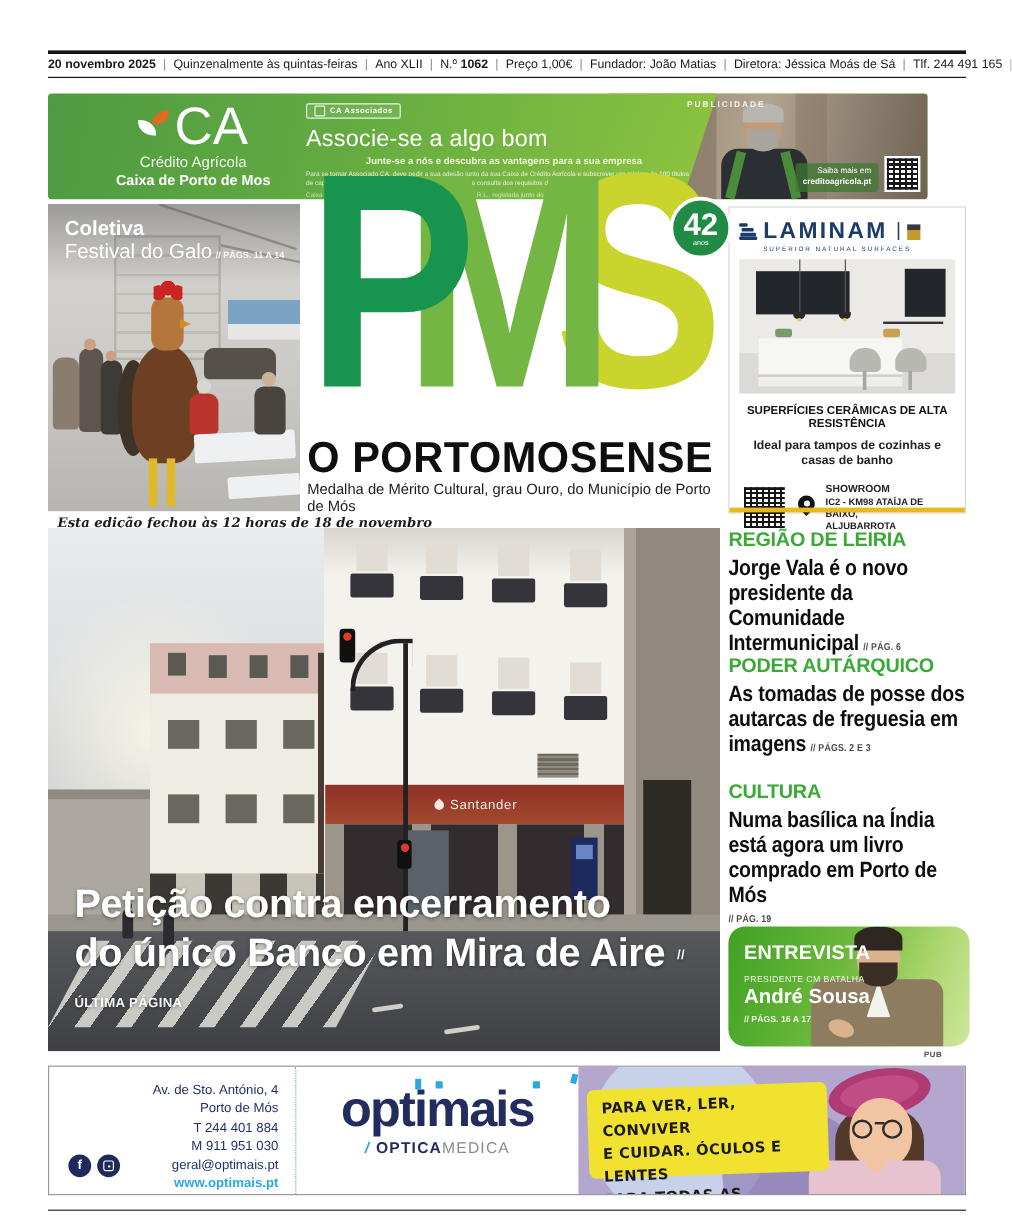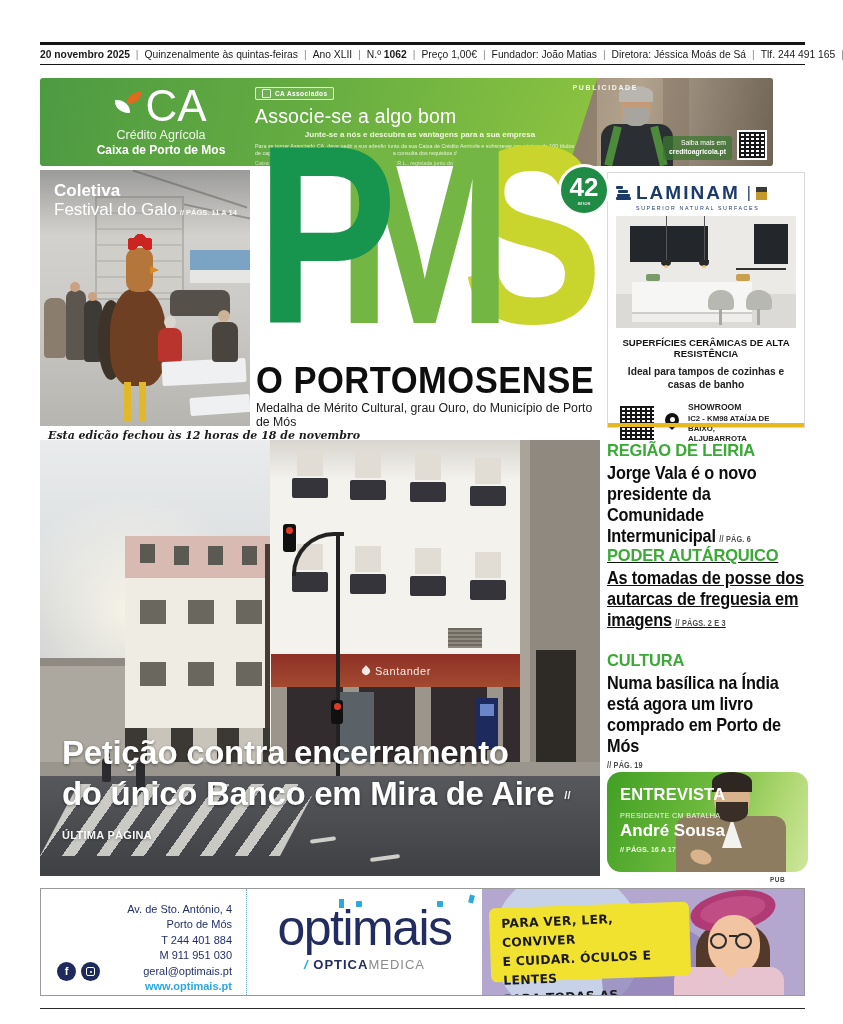--- a/index.html
+++ b/index.html
@@ -136,21 +136,21 @@
   .lam-show{font-size:8.6px;font-weight:bold;color:#222;}
   .lam-addr{font-size:7.8px;font-weight:bold;color:#222;margin-top:2px;line-height:1.3;}
 
   
   .hl{position:absolute;left:607px;width:200px;}
   .hl-section{font-size:16.5px;font-weight:bold;color:#3aa935;letter-spacing:-.2px;}
   .hl-title{font-size:18.5px;font-weight:bold;color:#0d0d0d;line-height:1.13;margin-top:3px;
             width:114%;transform:scaleX(.88);transform-origin:left top;letter-spacing:-.2px;}
   .hl-pages{font-size:8.3px;font-weight:bold;color:#4a4a4a;margin-left:4px;letter-spacing:.2px;}
   .hl-pages-block{display:block;margin:4px 0 0 0;}
-  .hl1{top:441px;} .hl2{top:546px;text-decoration:underline;} .hl3{top:651px;}
+  .hl1{top:441px;} .hl2{top:546px;} .hl3{top:651px;}
 
   
   .ent{position:absolute;left:607px;top:772px;width:201px;height:100px;border-radius:14px;overflow:hidden;
        background:linear-gradient(110deg,#41a024 0%,#6cb93c 45%,#a9d56b 75%,#cfe79d 100%);}
   .ent-man-head{position:absolute;right:58px;top:4px;width:36px;height:44px;border-radius:50% 50% 46% 46%;background:#d8b38c;}
   .ent-man-hair{position:absolute;right:56px;top:0;width:40px;height:20px;border-radius:50% 50% 0 0;background:#2e2620;}
   .ent-man-beard{position:absolute;right:60px;top:30px;width:32px;height:20px;border-radius:0 0 50% 50%;background:#3a2f26;}
   .ent-man-jacket{position:absolute;right:22px;top:44px;width:110px;height:56px;border-radius:12px 12px 0 0;background:#8d7c5f;}
   .ent-man-shirt{position:absolute;right:66px;top:46px;width:20px;height:30px;background:#f2f2ef;
        clip-path:polygon(50% 0,100% 100%,0 100%);}
@@ -226,21 +226,21 @@
        box-sizing:border-box;background:#fff;display:flex;}
   .opt-left{position:relative;width:206px;box-sizing:border-box;padding:13px 14px 0 0;text-align:right;
        color:#23306b;font-size:11px;line-height:1.4;border-right:1px dotted #6aa8d8;}
   .opt-left .site{color:#2ba8df;font-weight:bold;}
   .opt-social{position:absolute;left:16px;bottom:14px;display:flex;gap:5px;}
   .opt-soc{width:19px;height:19px;border-radius:50%;background:#1e2a5c;position:relative;color:#fff;
        font-size:11px;font-weight:bold;text-align:center;line-height:19px;}
   .opt-soc.cam::before{content:"";position:absolute;left:5px;top:5px;width:9px;height:9px;border:1.5px solid #fff;border-radius:2px;box-sizing:border-box;}
   .opt-soc.cam::after{content:"";position:absolute;left:8.5px;top:8.5px;width:2px;height:2px;border-radius:50%;background:#fff;}
   .opt-center{flex:1;position:relative;text-align:center;padding-top:14px;}
-  .opt-brand{position:relative;display:inline-block;font-size:50px;font-weight:normal;color:#232c5e;letter-spacing:-1.5px;line-height:1;text-align:right;}
+  .opt-brand{position:relative;display:inline-block;font-size:42px;font-weight:bold;color:#232c5e;letter-spacing:-1.5px;line-height:1;text-align:right;}
   .opt-mark{position:absolute;background:#2ba8df;}
   .opt-sub{margin-top:4px;font-size:13px;letter-spacing:1px;color:#232c5e;}
   .opt-sub .sl{color:#2ba8df;font-style:italic;font-weight:bold;}
   .opt-sub .b1{font-weight:bold;}
   .opt-sub .b2{color:#8a8a8a;}
   .opt-right{position:relative;width:322px;overflow:hidden;background:#b3a6cf;}
   .opt-blob{position:absolute;left:10px;top:-20px;width:150px;height:150px;border-radius:50%;background:#ccdcec;opacity:.8;}
   .opt-blob2{position:absolute;left:120px;bottom:-40px;width:120px;height:110px;border-radius:50%;background:#8f7fb5;opacity:.7;}
   .opt-yellow{position:absolute;left:8px;top:16px;width:200px;height:74px;background:#f2e230;border-radius:6px;
       transform:rotate(-2deg);padding:6px 0 0 12px;box-sizing:border-box;}

